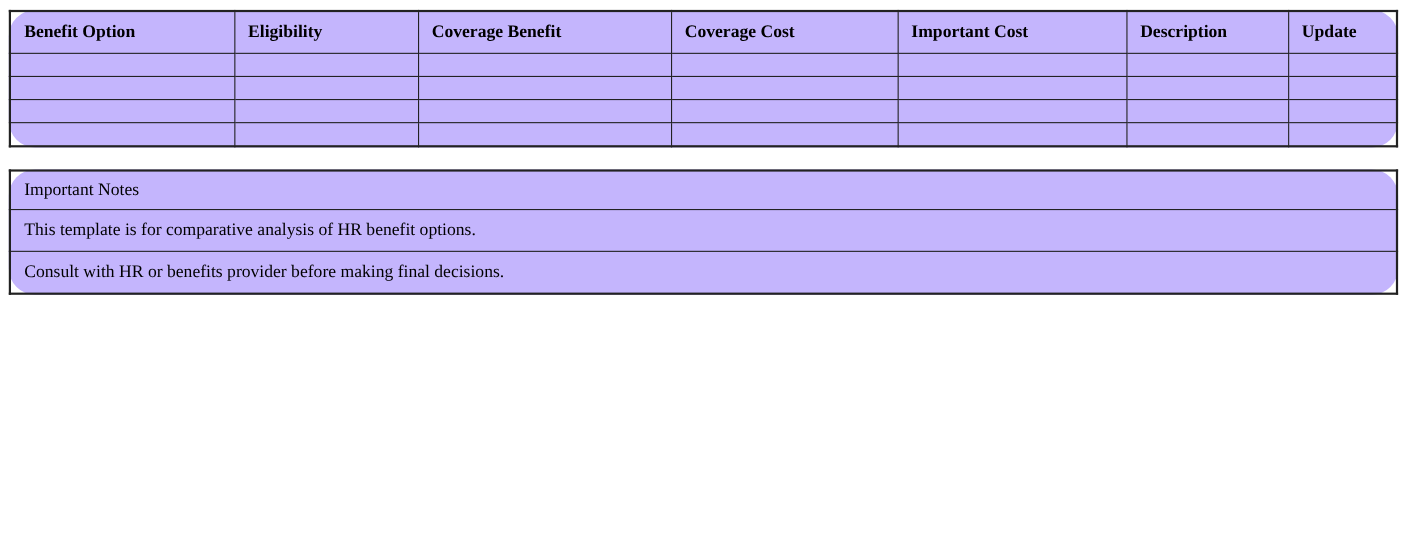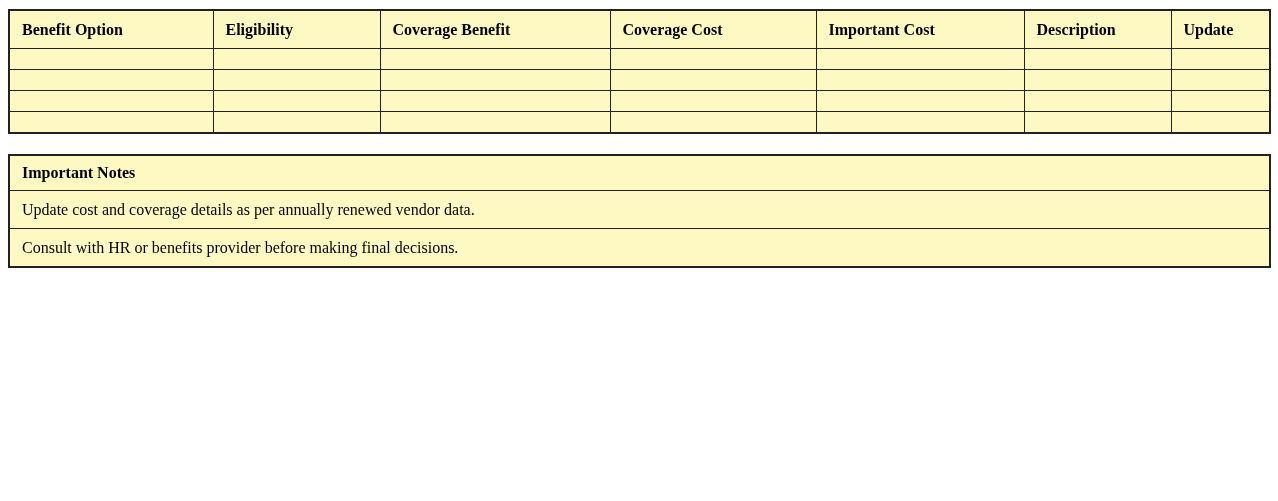--- a/index.html
+++ b/index.html
@@ -13,21 +13,22 @@
     overflow: hidden;
   }
   .page {
     padding: 9px 0 0 8px;
     box-sizing: border-box;
   }
   table {
     border-collapse: collapse;
     table-layout: fixed;
     width: 1261px;
-    background: #fef9c3;
+    background: #c4b5fd;
+    border-radius: 24px;
   }
   table.benefits-table {
     border: 2px solid #222222;
     margin-bottom: 20px;
   }
   table.notes-table {
     border: 2px solid #222222;
   }
   .benefits-table th,
   .benefits-table td,
@@ -44,21 +45,21 @@
   }
   .benefits-table thead th {
     height: 37px;
     font-weight: bold;
   }
   .benefits-table tbody td {
     height: 20px;
   }
   .notes-table th.notes-header-cell {
     height: 34px;
-    font-weight: bold;
+    font-weight: normal;
   }
   .notes-table td.note-cell {
     height: 37px;
     font-weight: normal;
   }
 </style>
 </head>
 <body>
 
 <div class="page">
@@ -129,21 +130,21 @@
     <colgroup>
       <col style="width:1261px">
     </colgroup>
     <thead>
       <tr>
         <th class="notes-header-cell">Important Notes</th>
       </tr>
     </thead>
     <tbody>
       <tr>
-        <td class="note-cell">Update cost and coverage details as per annually renewed vendor data.</td>
+        <td class="note-cell">This template is for comparative analysis of HR benefit options.</td>
       </tr>
       <tr>
         <td class="note-cell">Consult with HR or benefits provider before making final decisions.</td>
       </tr>
     </tbody>
   </table>
 
 </div>
 
 </body></html>

